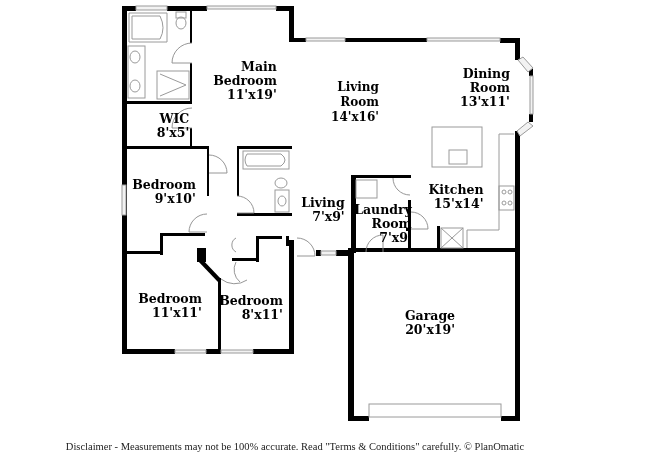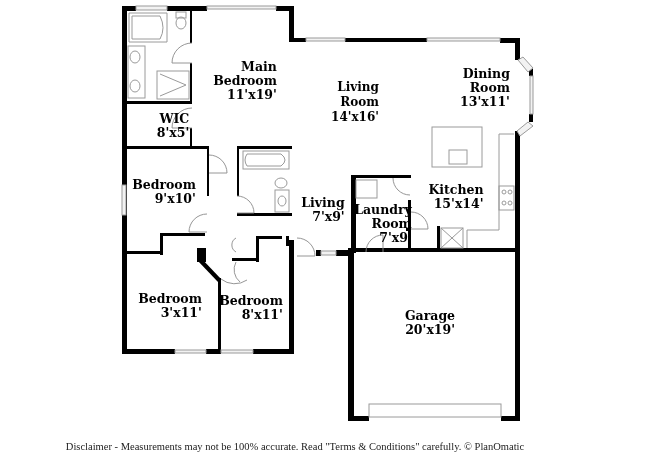--- a/index.html
+++ b/index.html
@@ -189,21 +189,21 @@
   <span>Laundry</span><br>
   <span>Room</span>
   <span class="dim">7'x9'</span>
 </div>
 <div class="label" style="left:456px; top:183px;">
   <span>Kitchen</span>
   <span class="dim">15'x14'</span>
 </div>
 <div class="label" style="left:170px; top:292px;">
   <span>Bedroom</span>
-  <span class="dim">3'x11'</span>
+  <span class="dim">11'x11'</span>
 </div>
 <div class="label" style="left:251px; top:294px;">
   <span>Bedroom</span>
   <span class="dim">8'x11'</span>
 </div>
 <div class="label" style="left:430px; top:309px;">
   <span>Garage</span>
   <span class="dim">20'x19'</span>
 </div>
 

